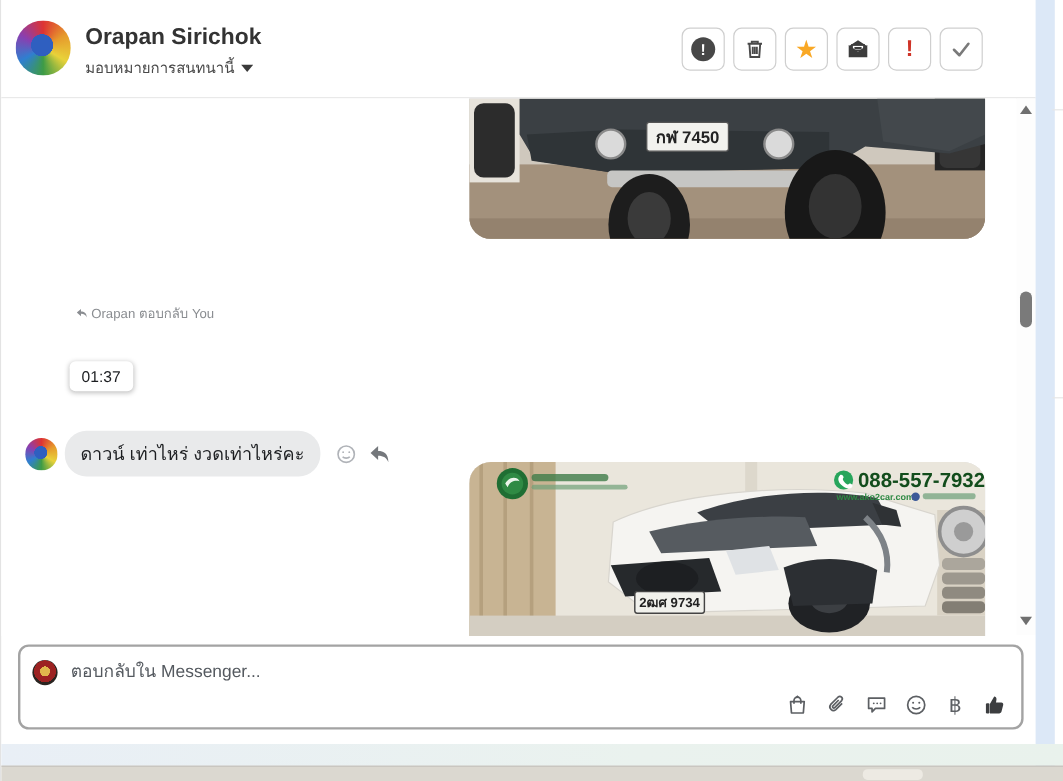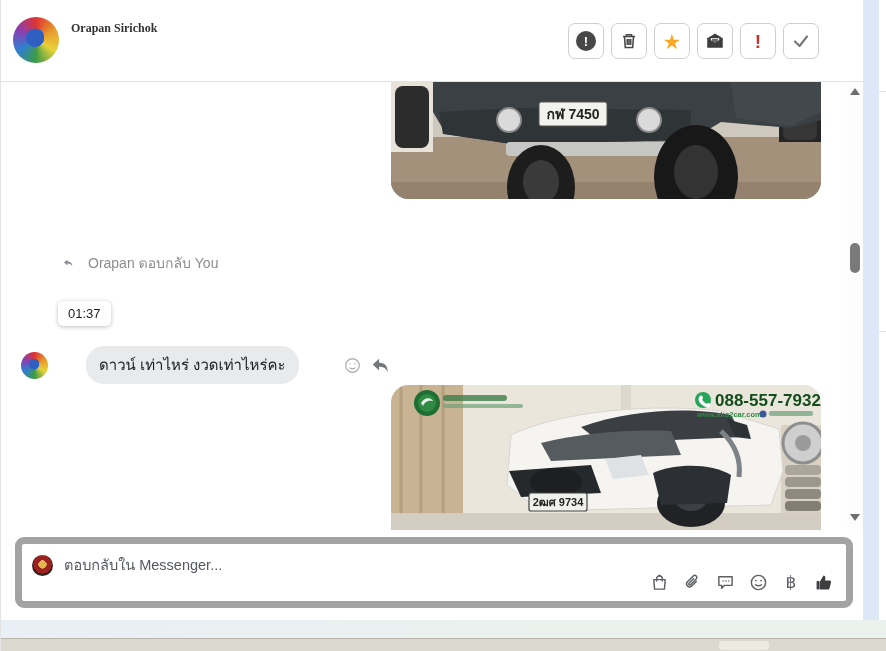--- a/index.html
+++ b/index.html
@@ -5,62 +5,62 @@
   * { margin:0; padding:0; box-sizing:border-box; }
   html,body { width:886px; height:651px; background:#fff; font-family:"Liberation Sans", sans-serif; }
   .page { position:relative; width:886px; height:651px; background:#fff; overflow:hidden; border-left:1px solid #e3e3e3; }
 
   
   .header { position:absolute; left:0; top:0; width:862px; height:82px; background:#fff; border-bottom:1px solid #e4e4e4; }
   .header-avatar { position:absolute; left:12px; top:17px; width:46px; height:46px; border-radius:50%;
     background:
       radial-gradient(circle at 48% 45%, #2f5fc0 0 26%, rgba(0,0,0,0) 27%),
       conic-gradient(#d33 0deg, #e69b2c 60deg, #e8d23a 120deg, #3d9b46 180deg, #2f7fd0 240deg, #8a3fb0 300deg, #d33 360deg); }
-  .header-name { position:absolute; left:70px; top:21px; font-size:12px; font-weight:bold; color:#333;font-family:Liberation Serif, serif; }
+  .header-name { position:absolute; left:70px; top:21px; font-size:19px; font-weight:bold; color:#333; }
   .header-sub { position:absolute; left:70px; top:47px; font-size:12.5px; color:#4a4a4a; display:flex; align-items:center; gap:6px; cursor:pointer; }
   .caret-down { width:0; height:0; border-left:5px solid transparent; border-right:5px solid transparent; border-top:6px solid #3a3a3a; display:inline-block; }
 
   .toolbar { position:absolute; right:44px; top:23px; display:flex; gap:7px; }
   .tb-btn { width:36px; height:36px; border:1px solid #cfcfcf; border-radius:7px; background:#fff; display:flex; align-items:center; justify-content:center; cursor:pointer; }
   .icon-dark-circle { width:20px; height:20px; border-radius:50%; background:#474747; color:#fff; font-size:13px; font-weight:bold; display:flex; align-items:center; justify-content:center; }
   .icon-star { color:#f9a825; font-size:21px; line-height:1; }
   .icon-bang { color:#cf3327; font-size:19px; font-weight:bold; line-height:1; }
 
   
   .chat { position:absolute; left:0; top:82px; width:846px; height:448px; background:#fff; }
 
   .msg-img { position:absolute; overflow:hidden; background:#ddd; }
   .img-top { left:390px; top:0; width:430px; height:117px; border-radius:0 0 18px 18px; }
   .img-bottom { left:390px; top:303px; width:430px; height:145px; border-radius:18px 18px 0 0; }
 
-  .reply-label { position:absolute; left:62px; top:170px; font-size:14px; color:#8a8d91; display:flex; align-items:center; gap:15px; }
+  .reply-label { position:absolute; left:62px; top:170px; font-size:11px; color:#8a8d91; display:flex; align-items:center; gap:3px; }
   .reply-thumb { position:absolute; left:55px; top:181px; width:135px; height:84px; border-radius:12px 12px 0 0; overflow:hidden; opacity:.5; }
   .time-tooltip { position:absolute; left:57px; top:219px; background:#fff; border-radius:5px; box-shadow:0 1px 4px rgba(0,0,0,.25); padding:5px 10px; font-size:13px; color:#1c1e21; }
 
-  .msg-row { position:absolute; left:20px; top:264px; display:flex; align-items:center;gap:32px; }
+  .msg-row { position:absolute; left:20px; top:277px; display:flex; align-items:center; }
   .msg-avatar { width:27px; height:27px; border-radius:50%; flex:0 0 27px;
     background:
       radial-gradient(circle at 48% 45%, #2f5fc0 0 26%, rgba(0,0,0,0) 27%),
       conic-gradient(#d33 0deg, #e69b2c 60deg, #e8d23a 120deg, #3d9b46 180deg, #2f7fd0 240deg, #8a3fb0 300deg, #d33 360deg); }
   .bubble { margin-left:6px; background:#e9eaeb; border-radius:18px; padding:7px 13px; font-size:15px; color:#1c1e21; white-space:nowrap; }
   .hover-icons { display:flex; align-items:center; gap:7px; margin-left:12px; }
 
   
   .scrollbar { position:absolute; left:846px; top:82px; width:16px; height:447px; background:#fdfdfd; }
   .sb-arrow-up { position:absolute; left:3px; top:6px; width:0; height:0; border-left:5px solid transparent; border-right:5px solid transparent; border-bottom:7px solid #6f6f6f; }
   .sb-arrow-down { position:absolute; left:3px; bottom:8px; width:0; height:0; border-left:5px solid transparent; border-right:5px solid transparent; border-top:7px solid #6f6f6f; }
   .sb-thumb { position:absolute; left:3px; top:161px; width:10px; height:30px; border-radius:5px; background:#7a7a7a; }
 
   
   .right-strip { position:absolute; left:862px; top:0; width:16px; height:638px; background:#dce8f7; }
   .right-line1 { position:absolute; left:876px; top:91px; width:10px; height:1px; background:#e6e6e6; }
   .right-line2 { position:absolute; left:876px; top:331px; width:10px; height:1px; background:#e6e6e6; }
 
   
-  .composer { position:absolute; left:14px; top:537px; width:838px; height:71px; border:7px solid #a3a3a3; border-radius:9px; background:#fff; }
+  .composer { position:absolute; left:14px; top:537px; width:838px; height:71px; border:2px solid #a3a3a3; border-radius:9px; background:#fff; }
   .composer-avatar { position:absolute; left:10px; top:11px; width:21px; height:21px; border-radius:50%;
     background: radial-gradient(circle at 50% 45%, #e0b84d 0 26%, #9c2222 27% 58%, #2a2420 59%); }
   .composer-input { position:absolute; left:42px; top:8px; width:560px; height:26px; border:none; outline:none; font-size:14.5px; color:#333; font-family:"Liberation Sans", sans-serif; background:transparent; }
   .composer-input::placeholder { color:#54595f; opacity:1; }
   .composer-icons { position:absolute; right:12px; bottom:9px; display:flex; align-items:center; gap:13px; }
   .cicon { width:20px; height:20px; display:flex; align-items:center; justify-content:center; cursor:pointer; }
   .icon-baht { font-size:17px; color:#5c5f63; }
 
   
   .bottom-band { position:absolute; left:0; top:620px; width:886px; height:18px; background:linear-gradient(90deg,#e9eff6 0%, #eaf2ee 60%, #e9f2ec 100%); }
@@ -71,20 +71,24 @@
   svg { display:block; }
 </style>
 </head>
 <body>
 
 <div class="page">
 
   <div class="header">
     <div class="header-avatar"></div>
     <div class="header-name">Orapan Sirichok</div>
+    <div class="header-sub">
+      <span>มอบหมายการสนทนานี้</span>
+      <span class="caret-down"></span>
+    </div>
 
     <div class="toolbar">
       <div class="tb-btn">
         <span class="icon-dark-circle">!</span>
       </div>
       <div class="tb-btn">
         <span>
           <svg width="20" height="20" viewBox="0 0 20 20" fill="none" stroke="#4a4a4a" stroke-width="1.6">
             <path d="M4 5.5 H16"></path>
               <path d="M7.5 5.5 V3.8 H12.5 V5.5"></path>

